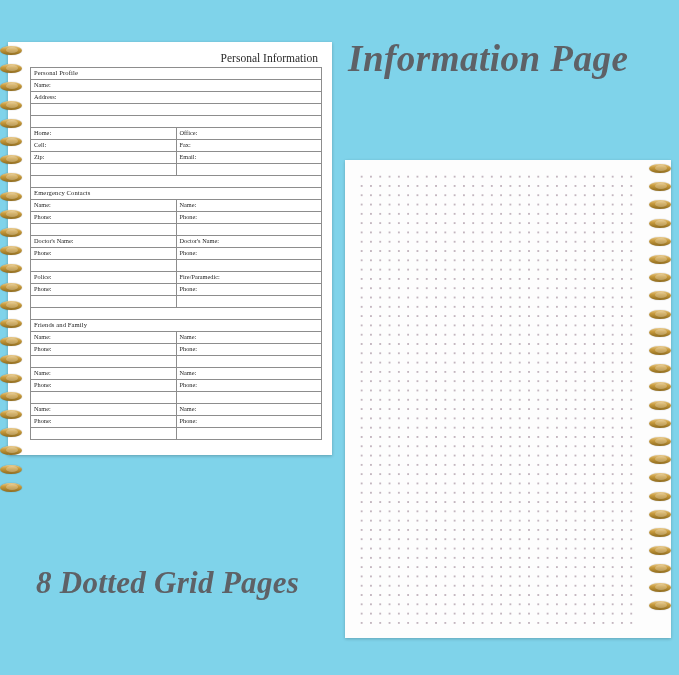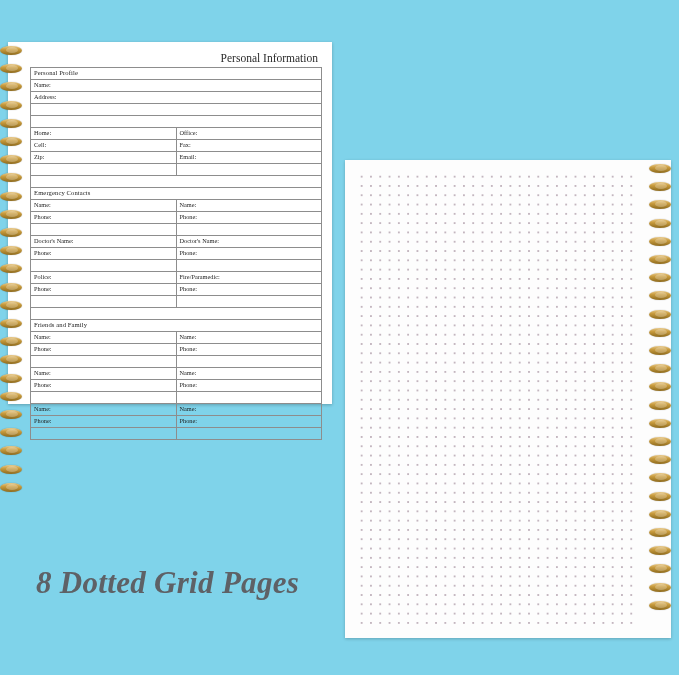--- a/index.html
+++ b/index.html
@@ -42,21 +42,21 @@
     font-size: 31px;
     letter-spacing: 0.3px;
   }
 
   
   .left-page {
     position: absolute;
     left: 8px;
     top: 42px;
     width: 324px;
-    height: 362px;
+    height: 413px;
     background: #ffffff;
     box-shadow: 0 1px 3px rgba(0,0,0,0.25);
   }
   .page-inner {
     position: absolute;
     left: 22px;
     top: 10px;
     right: 10px;
     bottom: 10px;
   }
@@ -306,20 +306,21 @@
     <div class="coil" style="top: 327.6px;"></div>
     <div class="coil" style="top: 345.8px;"></div>
     <div class="coil" style="top: 364px;"></div>
     <div class="coil" style="top: 382.2px;"></div>
     <div class="coil" style="top: 400.4px;"></div>
     <div class="coil" style="top: 418.6px;"></div>
     <div class="coil" style="top: 436.8px;"></div>
   </div>
 
 <div class="headline">
+  <span class="l2">Information Page</span>
 </div>
 
 <div class="subline">8 Dotted Grid Pages</div>
 
 <div class="right-page">
   <div class="dots"></div>
   <div class="spiral-right">
       <div class="coil" style="top: 0px;"></div>
       <div class="coil" style="top: 18.2px;"></div>
       <div class="coil" style="top: 36.4px;"></div>

